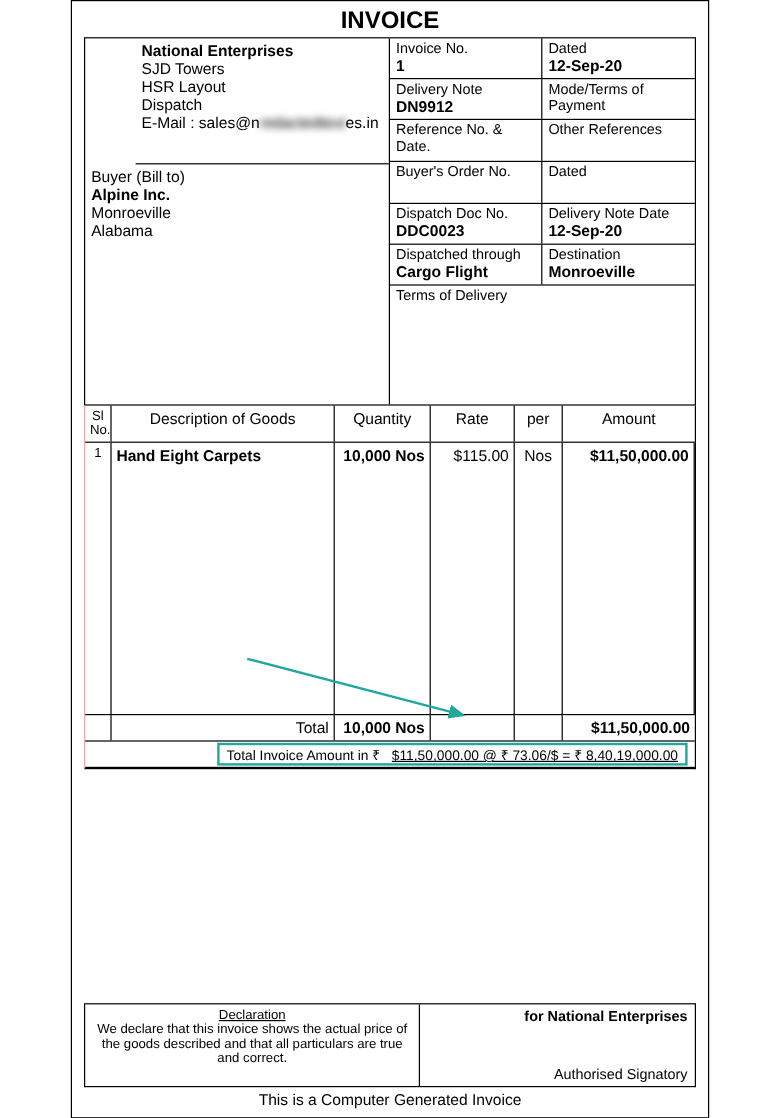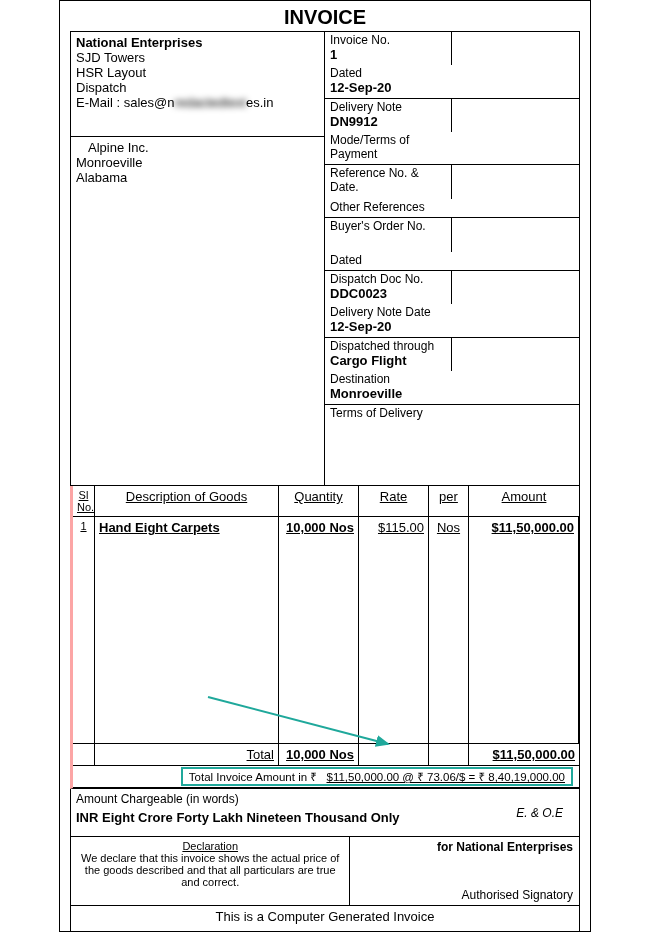--- a/index.html
+++ b/index.html
@@ -2,32 +2,32 @@
 <html><head>
 <meta charset="utf-8">
 <style>
 * { box-sizing: border-box; margin: 0; padding: 0; }
 body { font-family: Arial, sans-serif; font-size: 13px; color: #000; background: #fff; }
 .page { width: 532px; height: 932px; border: 1px solid #000; margin: 0 auto; position: relative; padding: 5px 10px 0 10px; }
 .title { text-align: center; font-weight: bold; font-size: 20px; margin-bottom: 2px; }
 .header { display: flex; border: 1px solid #000; }
 .header-left { width: 50%; border-right: 1px solid #000; }
 .header-right { width: 50%; }
-.seller-box { padding: 3px 5px; border-bottom: 1px solid #000; min-height: 105px; }
+.seller-box { padding: 3px 5px; border-bottom: 1px solid #000; min-height: 105px; margin-left: 42px; }
 .seller-box .bold { font-weight: bold; }
 .buyer-box { padding: 3px 5px; min-height: 200px; }
-.buyer-box .bold { font-weight: normal; margin-left: 12px; }
-.meta-row { display: flex; border-bottom: 1px solid #000; flex-direction: column; }
+.buyer-box .bold { font-weight: bold; }
+.meta-row { display: flex; border-bottom: 1px solid #000; }
 .meta-cell { padding: 1px 5px 3px 5px; }
 .meta-left { width: 50%; border-right: 1px solid #000; }
 .meta-right { width: 50%; }
 .meta-full { width: 100%; }
 .meta-label { font-size: 12px; }
 .meta-value { font-weight: bold; }
-.items { border-left: 3px solid #fca5a5; border-right: 1px solid #000; border-bottom: 1px solid #000; text-decoration: underline; }
+.items { border-left: 1px solid #fca5a5; border-right: 1px solid #000; border-bottom: 1px solid #000; }
 .items-head, .items-body, .items-total-row { display: flex; }
 .items-head { border-bottom: 1px solid #000; }
 .col { border-right: 1px solid #000; padding: 3px 4px; }
 .col:last-child { border-right: none; }
 .c-sl { width: 22px; text-align: center; font-size: 11px; }
 .c-desc { flex: 1; }
 .c-qty { width: 80px; text-align: center; }
 .c-rate { width: 70px; text-align: center; }
 .c-per { width: 40px; text-align: center; }
 .c-amt { width: 110px; text-align: right; }
@@ -67,20 +67,21 @@
       <div class="seller-box">
         <div class="bold">National Enterprises</div>
         <div>SJD Towers</div>
         <div>HSR Layout</div>
         <div>Dispatch</div>
         <div>
           <span>E-Mail : sales@n</span><span class="blur">redactedtext</span><span>es.in</span>
         </div>
       </div>
       <div class="buyer-box">
+        <div>Buyer (Bill to)</div>
         <div class="bold">Alpine Inc.</div>
         <div>Monroeville</div>
         <div>Alabama</div>
       </div>
     </div>
     <div class="header-right">
       <div class="meta-row">
         <div class="meta-cell meta-left">
             <div class="meta-label">Invoice No.</div>
             <div class="meta-value">1</div>
@@ -178,27 +179,20 @@
       <div class="col c-amt">$11,50,000.00</div>
     </div>
     <div class="conversion-row">
       <span class="conversion-inner">
         <span>Total Invoice Amount in ₹</span>&nbsp;&nbsp;
         <span style="text-decoration:underline">$11,50,000.00 @ ₹ 73.06/$ = ₹ 8,40,19,000.00</span>
       </span>
     </div>
   </div>
 
-  <div class="words-block" style="position:relative; border-left:1px solid #000; border-right:1px solid #000; border-bottom:1px solid #000; min-height:155px;">
-    <div class="words-left">
-      <div class="chargeable-label">Amount Chargeable (in words)</div>
-      <div class="words-right">E. &amp; O.E</div>
-      <div class="words">INR Eight Crore Forty Lakh Nineteen Thousand Only</div>
-    </div>
-  </div>
 
   <div class="footer">
     <div class="footer-left">
       <div class="decl">Declaration</div>
       <div>We declare that this invoice shows the actual price of the goods described and that all particulars are true and correct.</div>
     </div>
     <div class="footer-right">
       <div class="for">for National Enterprises</div>
       <div>Authorised Signatory</div>
     </div>

